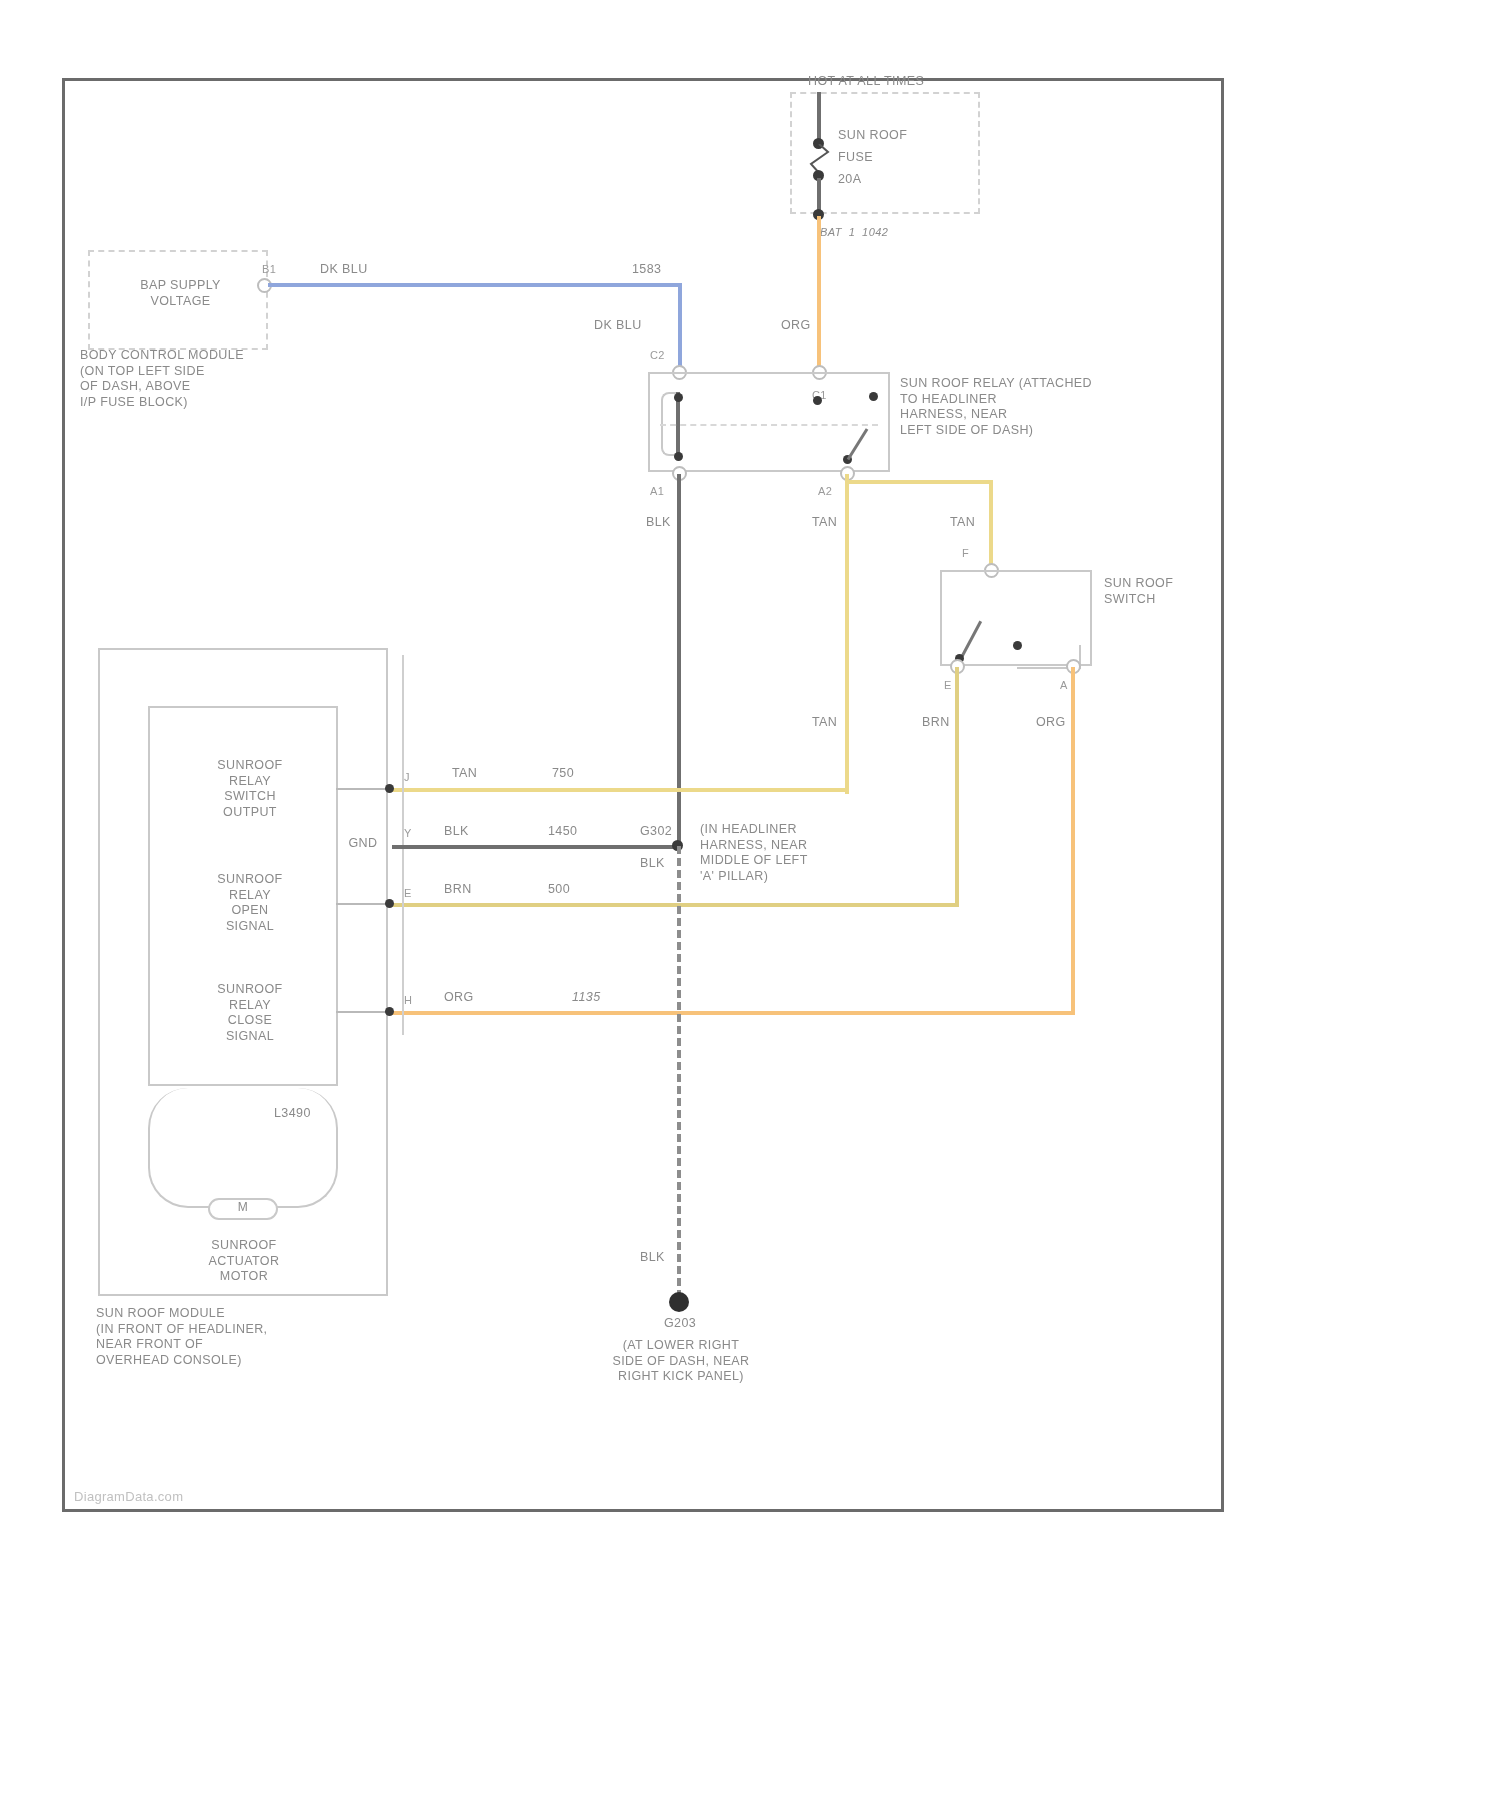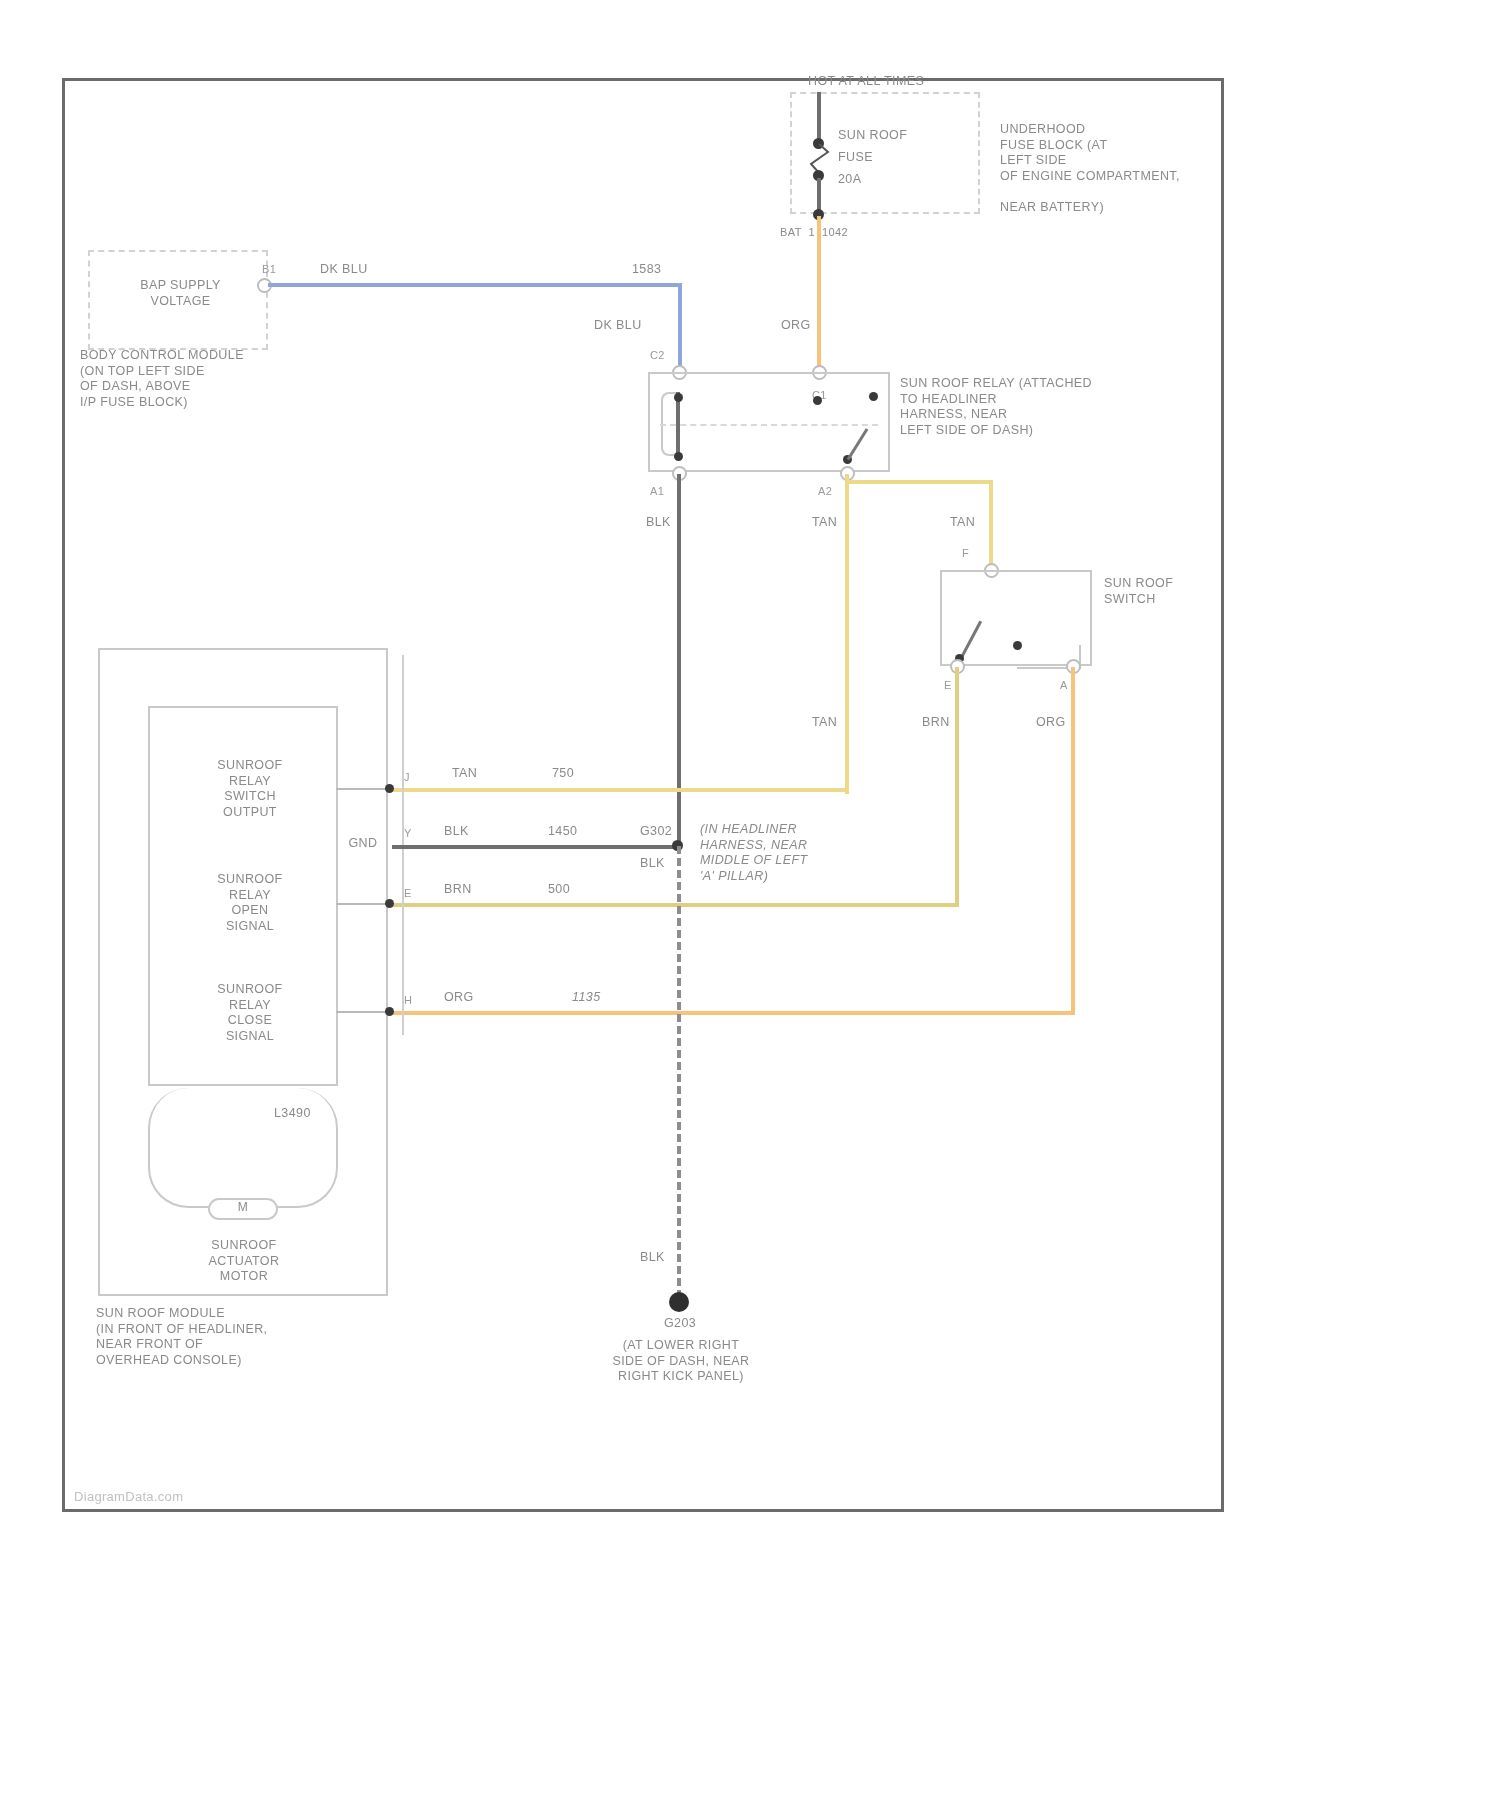--- a/index.html
+++ b/index.html
@@ -48,28 +48,22 @@
     <polyline points="13,0 22,8 5,20 14,30" fill="none" stroke="#555" stroke-width="2"></polyline>
   </svg>
   <div class="node" style="left:813px;top:170px;"></div>
   <div class="wire v w-blk" style="left:817px;top:178px;height:36px;"></div>
   <div class="node" style="left:813px;top:209px;"></div>
 
   <div class="lbl" style="left:838px;top:128px;">SUN ROOF</div>
   <div class="lbl" style="left:838px;top:150px;">FUSE</div>
   <div class="lbl" style="left:838px;top:172px;text-align:center;">20A</div>
 
-  <div class="lbl" style="left:1000px;top:122px;">UNDERHOOD
-FUSE BLOCK (AT
-LEFT SIDE
-OF ENGINE COMPARTMENT,
-
-NEAR BATTERY)</div>
-
-  <div class="lbl tiny" style="left:780px;top:226px;">BAT  1  1042</div>
+
+  <div class="lbl tiny" style="left:820px;top:226px;font-style:italic;">BAT  1  1042</div>
 
   <div class="wire v w-org" style="left:817px;top:216px;height:160px;"></div>
   <div class="lbl" style="left:781px;top:318px;">ORG</div>
   <div class="lbl pin" style="left:812px;top:348px;margin-top:40px;">C1</div>
   <div class="term" style="left:812px;top:365px;"></div>
 
   <div class="dashbox" style="left:88px;top:250px;width:180px;height:100px;"></div>
   <div class="lbl ctr" style="left:108px;top:278px;width:145px;">BAP SUPPLY
 VOLTAGE</div>
   <div class="lbl" style="left:80px;top:348px;">BODY CONTROL MODULE
@@ -170,21 +164,21 @@
   <div class="lbl" style="left:552px;top:766px;">750</div>
 
   <div class="lbl ctr" style="left:340px;top:836px;width:46px;">GND</div>
   <div class="wire h w-blk" style="left:392px;top:845px;width:290px;"></div>
   <div class="lbl pin" style="left:404px;top:826px;">Y</div>
   <div class="lbl" style="left:444px;top:824px;">BLK</div>
   <div class="lbl" style="left:548px;top:824px;">1450</div>
   <div class="lbl" style="left:640px;top:824px;">G302</div>
 
   <div class="node" style="left:672px;top:840px;"></div>
-  <div class="lbl" style="left:700px;top:822px;font-style:italic;">(IN HEADLINER
+  <div class="lbl" style="left:700px;top:822px;">(IN HEADLINER
 HARNESS, NEAR
 MIDDLE OF LEFT
 'A' PILLAR)</div>
   <div class="lbl" style="left:640px;top:856px;">BLK</div>
 
   <div class="lbl ctr" style="left:196px;top:872px;width:108px;">SUNROOF
 RELAY
 OPEN
 SIGNAL</div>
   <div class="wire h w-gry" style="left:336px;top:903px;width:56px;height:2px;"></div>

